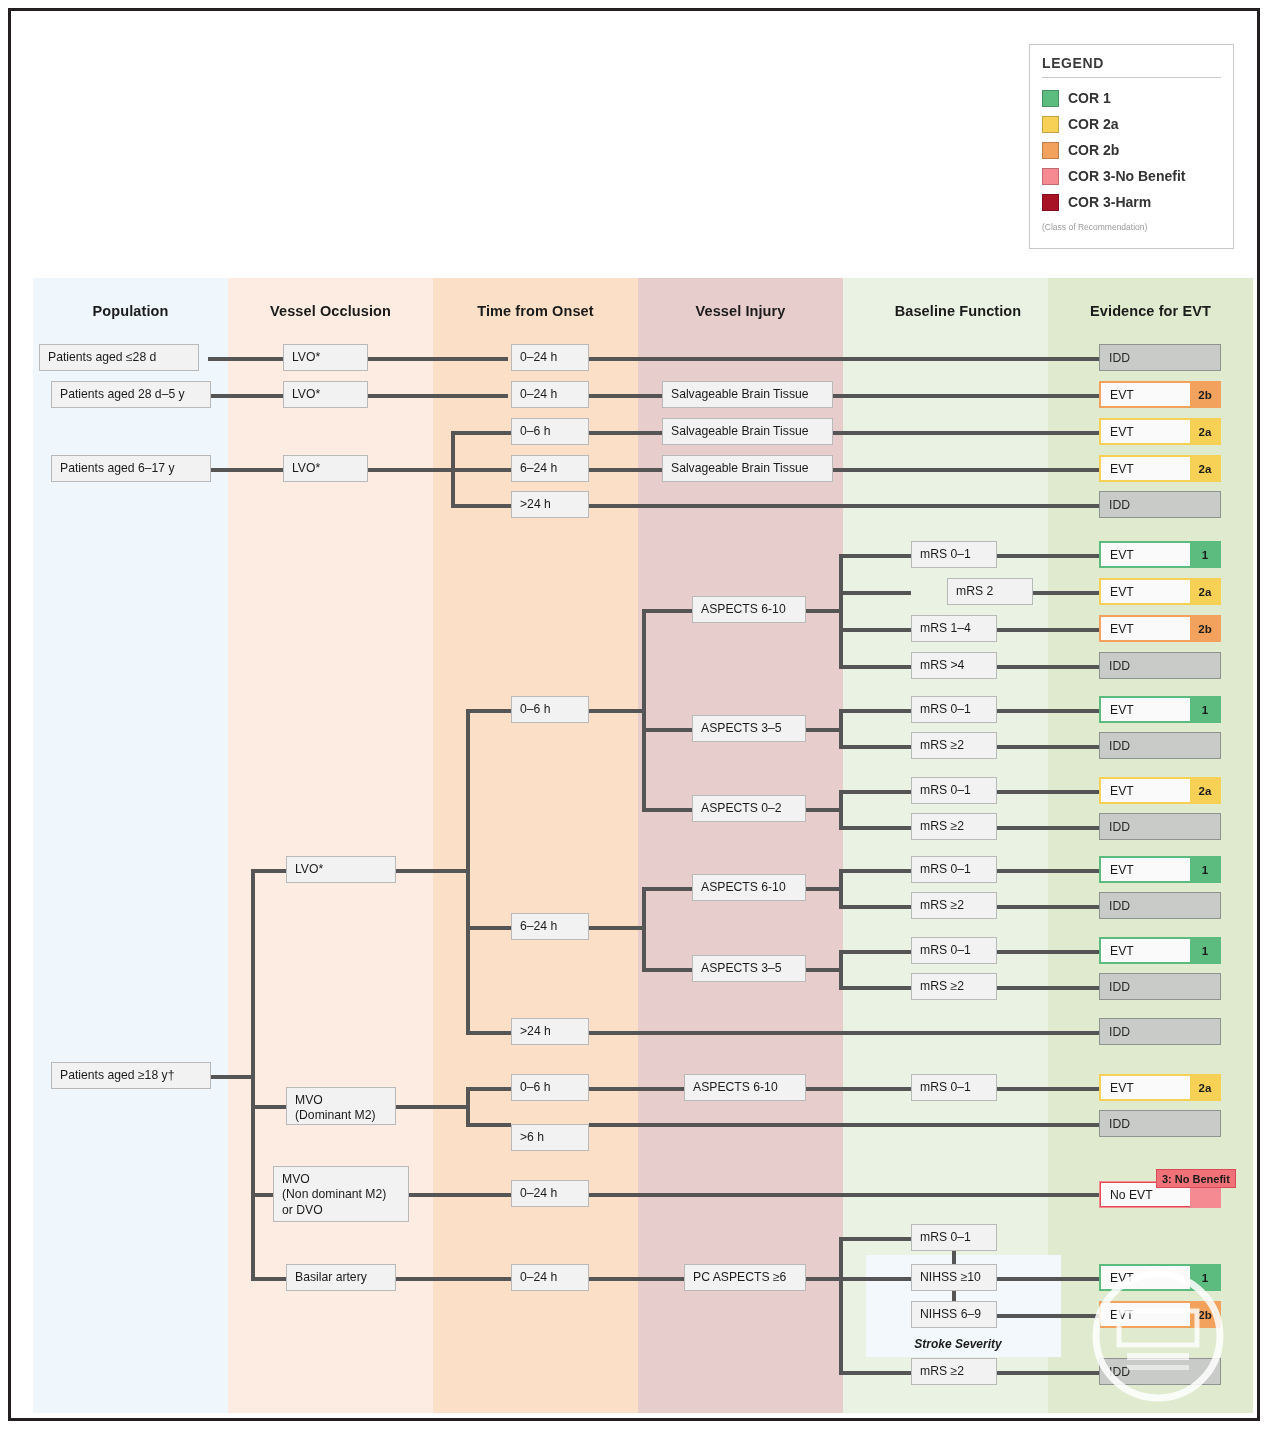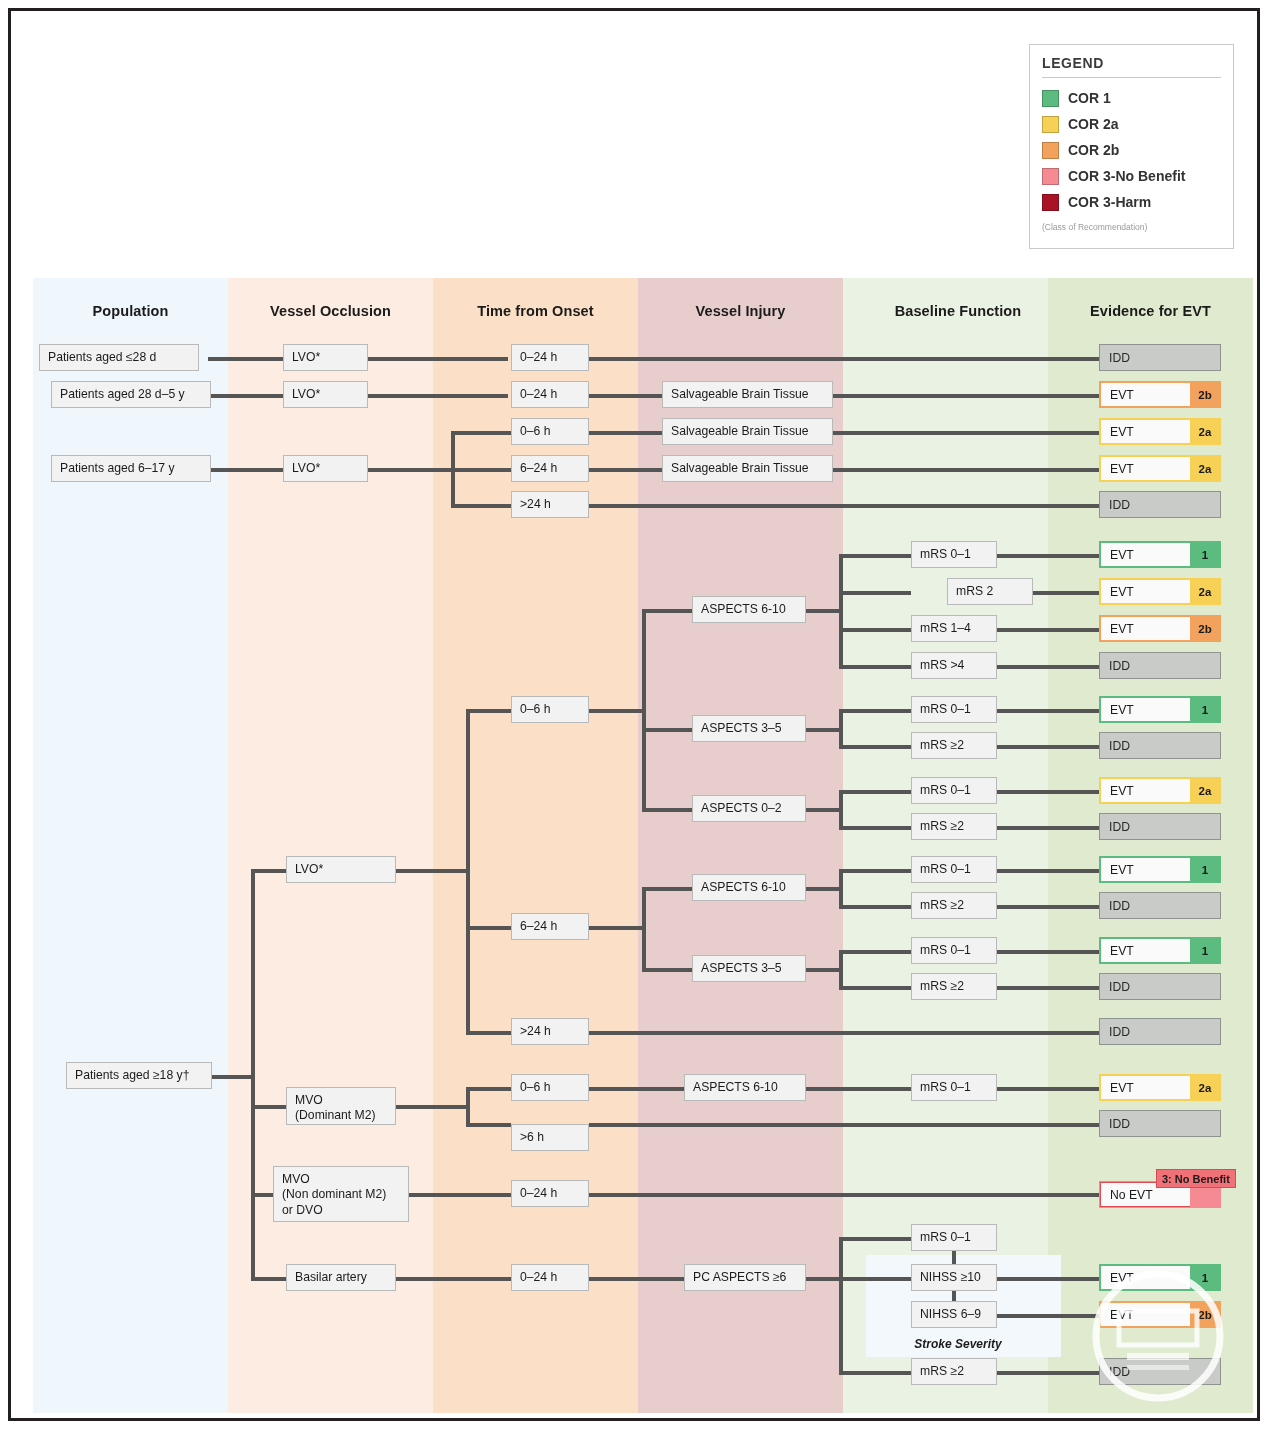--- a/index.html
+++ b/index.html
@@ -268,21 +268,21 @@
   <div class="ln h" style="left:986px;top:1266px;width:112px"></div>
   <div class="ln h" style="left:986px;top:1303px;width:112px"></div>
   <div class="ln h" style="left:986px;top:1360px;width:112px"></div>
 
   <div id="severity-panel"></div>
   <div id="severity-label">Stroke Severity</div>
 
   <div class="node" style="left:28px;top:333px;width:160px;height:27px">Patients aged ≤28 d</div>
   <div class="node" style="left:40px;top:370px;width:160px;height:27px">Patients aged 28 d–5 y</div>
   <div class="node" style="left:40px;top:444px;width:160px;height:27px">Patients aged 6–17 y</div>
-  <div class="node" style="left:55px;top:1051px;width:146px;height:27px">Patients aged ≥18 y†</div>
+  <div class="node" style="left:40px;top:1051px;width:160px;height:27px">Patients aged ≥18 y†</div>
 
   <div class="node" style="left:272px;top:333px;width:85px;height:27px">LVO*</div>
   <div class="node" style="left:272px;top:370px;width:85px;height:27px">LVO*</div>
   <div class="node" style="left:272px;top:444px;width:85px;height:27px">LVO*</div>
   <div class="node" style="left:275px;top:845px;width:110px;height:27px">LVO*</div>
 
   <div class="node multi" style="left:275px;top:1076px;width:110px;height:38px">
     <div>MVO</div>
     <div>(Dominant M2)</div>
   </div>

